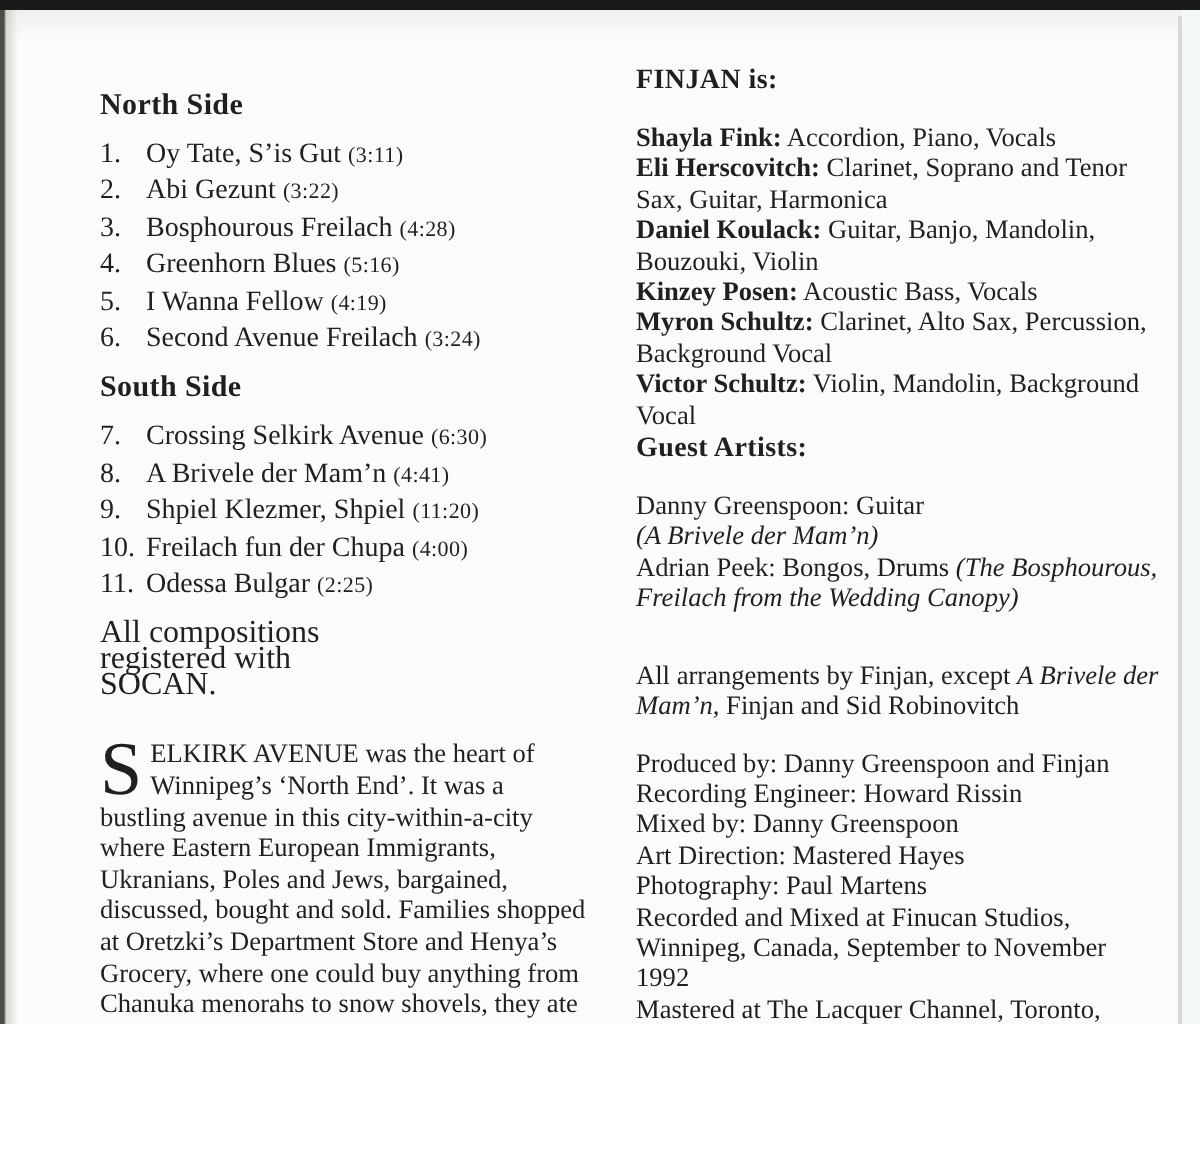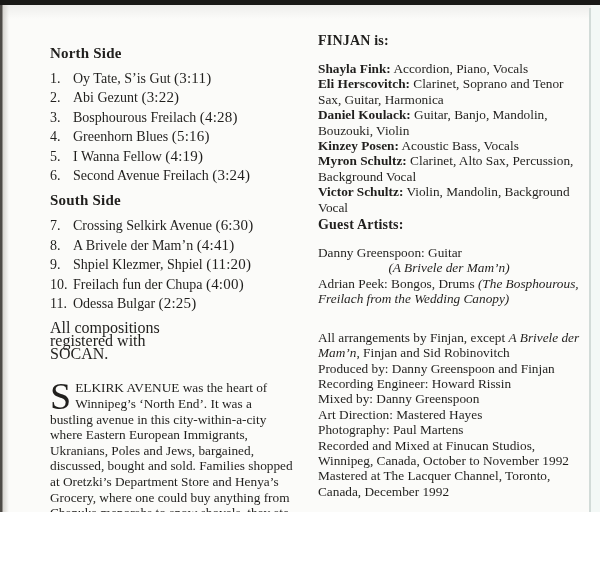--- a/index.html
+++ b/index.html
@@ -24,35 +24,35 @@
 
   .col-left{position:absolute;left:50px;top:44px;width:248px;}
   .col-right{position:absolute;left:318px;top:31px;width:262px;}
 
   h3{font-size:15px;line-height:19px;margin:0 0 6px 0;font-weight:bold;letter-spacing:.2px;}
   .col-right h3{font-size:14px;margin:0 0 11px 0;}
 
   ul.tracks{list-style:none;margin:0 0 6px 0;padding:0;}
   ul.tracks li{font-size:14px;line-height:18.4px;white-space:nowrap;}
   .tnum{display:inline-block;width:23px;}
-  .tdur{font-size:15px;letter-spacing:.2px;}
+  .tdur{font-size:11px;letter-spacing:.2px;}
 
   .socan{font-size:16px;line-height:13px;width:150px;margin:8px 0 0 0;}
 
   .story{font-size:13.3px;line-height:15.6px;margin:20px 0 0 0;text-align:left;}
   .dropcap{float:left;font-size:38px;line-height:29px;padding:2px 4px 0 0;}
 
   .member,.guest-line,.credit-line{font-size:13.3px;line-height:15.4px;}
   .member b{font-weight:bold;}
   .guest-head{margin-top:12px;}
-  .note-block{display:block;font-style:italic;text-align:center;}
+  .note-block{display:block;font-style:italic;}
   .note-inline{font-style:italic;}
   .arrangements{font-size:13.3px;line-height:15.4px;margin:23px 0 0 0;}
   .arrangements i{font-style:italic;}
-  .credits{}
+  .credits{margin-top:13px;}
 </style>
 </head>
 <body>
 
 <div class="page">
 
   <div class="edge-top"></div>
   <div class="edge-top-shade"></div>
   <div class="edge-left"></div>
   <div class="edge-right-pale"></div>
@@ -97,17 +97,17 @@
     <div class="guest-line"><span>Adrian Peek: Bongos, Drums </span><span class="note-inline">(The Bosphourous, Freilach from the Wedding Canopy)</span></div>
 
     <p class="arrangements"><span>All arrangements by Finjan, except </span><i>A Brivele der Mam’n</i><span>, Finjan and Sid Robinovitch</span></p>
 
     <div class="credits">
       <div class="credit-line">Produced by: Danny Greenspoon and Finjan</div>
       <div class="credit-line">Recording Engineer: Howard Rissin</div>
       <div class="credit-line">Mixed by: Danny Greenspoon</div>
       <div class="credit-line">Art Direction: Mastered Hayes</div>
       <div class="credit-line">Photography: Paul Martens</div>
-      <div class="credit-line">Recorded and Mixed at Finucan Studios, Winnipeg, Canada, October to November 1992</div>
+      <div class="credit-line">Recorded and Mixed at Finucan Studios, Winnipeg, Canada, September to November 1992</div>
       <div class="credit-line">Mastered at The Lacquer Channel, Toronto, Canada, December 1992</div>
     </div>
   </div>
 </div>
 
 </body></html>

